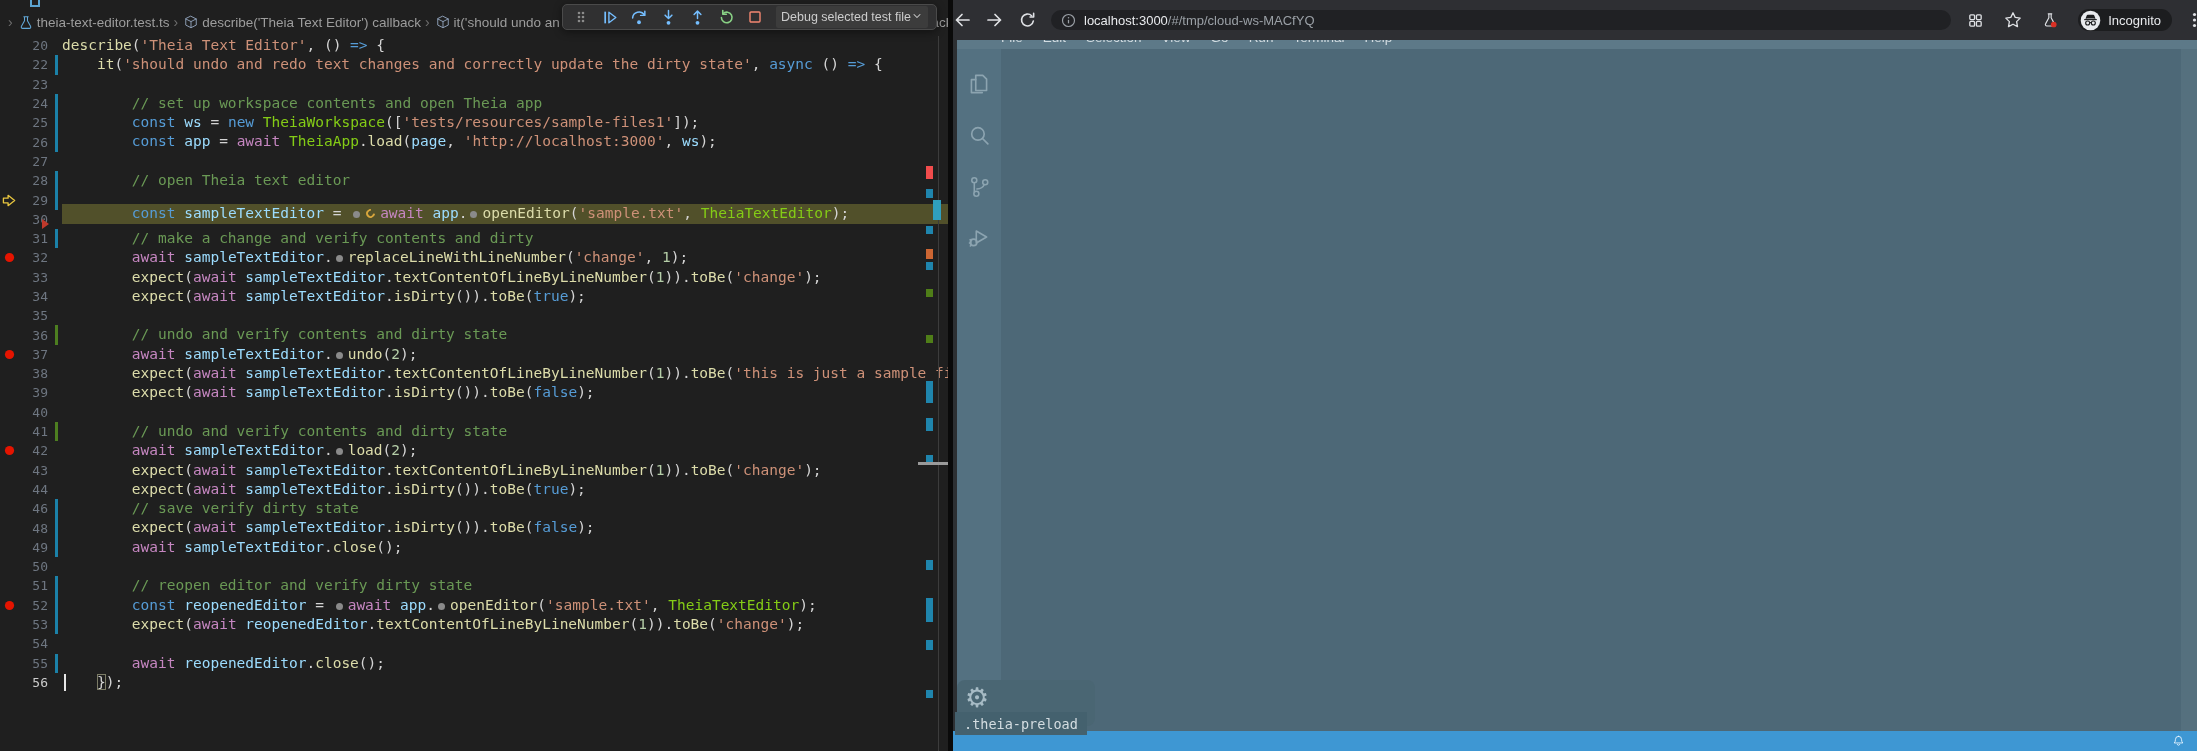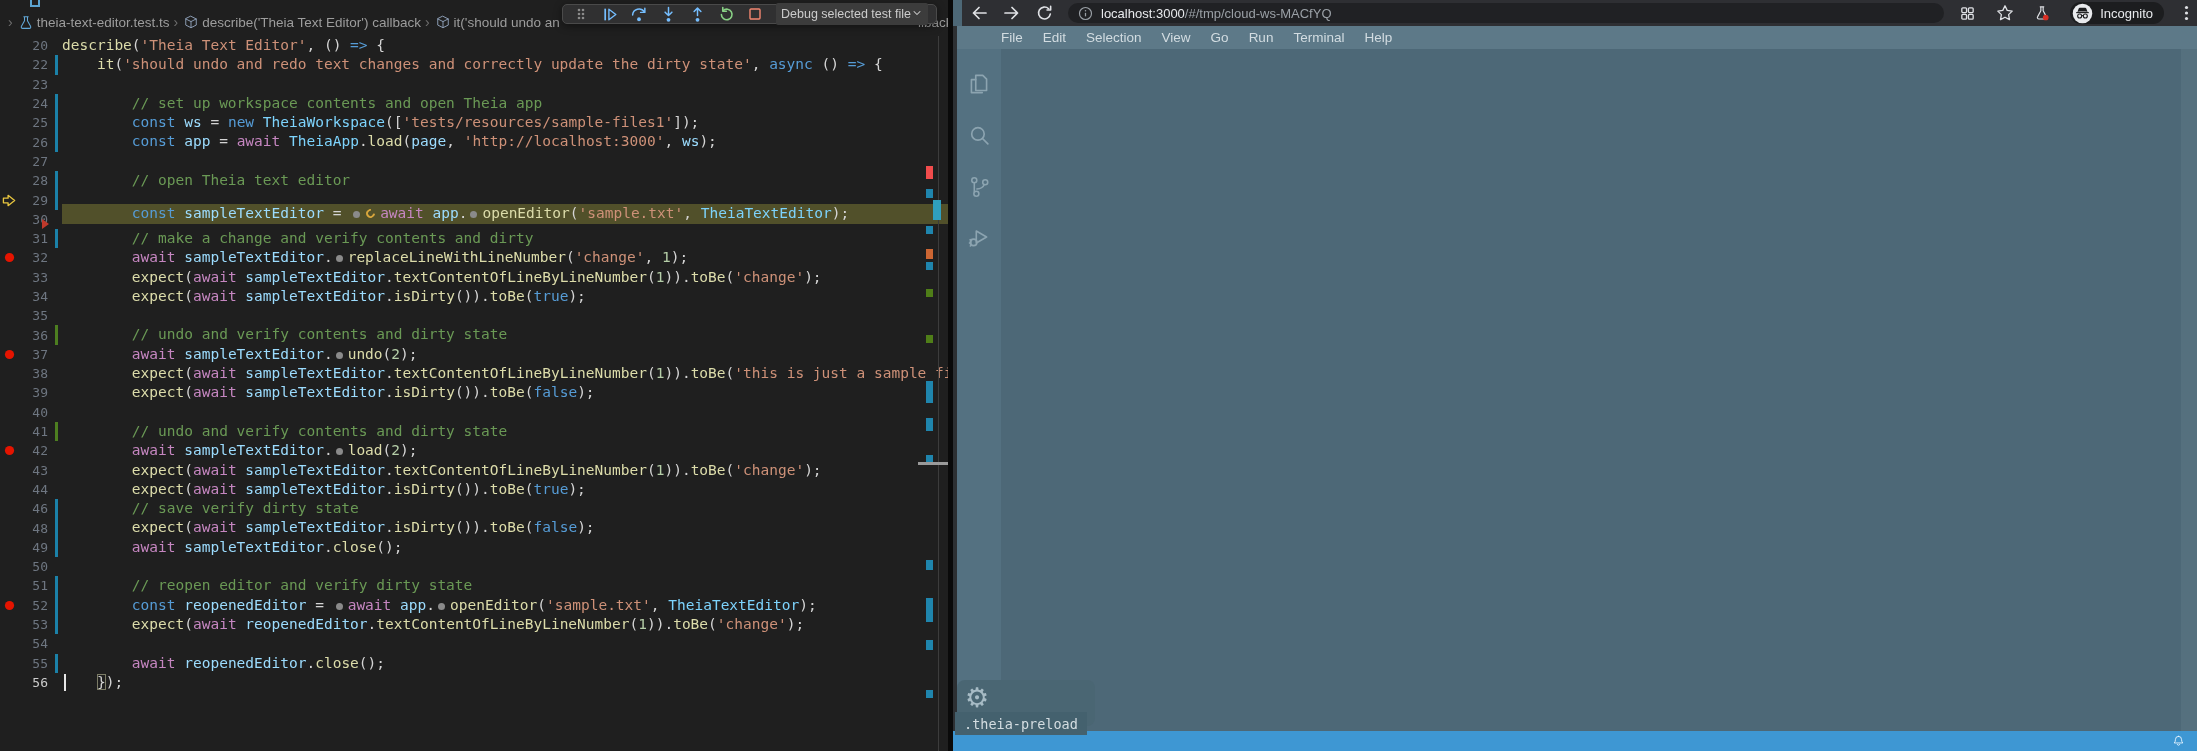--- a/index.html
+++ b/index.html
@@ -11,59 +11,59 @@
   .editor-pane { position:relative; width:948px; height:751px; background:#1f1f1f; flex:none; overflow:hidden; }
   .tab-remnant { position:absolute; top:0; left:0; right:0; height:8px; background:#1f1f1f; }
   .tab-remnant .frag { position:absolute; left:30px; top:0; width:10px; height:7px; border-left:2px solid #5ba3d0; border-right:2px solid #5ba3d0; border-bottom:2px solid #5ba3d0; }
   .crumbbar { position:absolute; top:8px; left:0; right:0; height:28px; display:flex; align-items:center;
               padding-left:4px; color:#9d9d9d; font-size:13.5px; white-space:nowrap; overflow:hidden; }
   .crumb-sep { color:#6e6e6e; margin:0 4px; font-size:14px; }
   .crumbbar .ico { display:inline-flex; margin:0 4px 0 2px; }
   .crumb-tail { position:absolute; top:8px; left:918px; height:28px; display:flex; align-items:center;
                 color:#9d9d9d; font-size:13.5px; }
 
-  .debug-toolbar { position:absolute; left:562px; top:4px; height:20px; background:#303031;
+  .debug-toolbar { position:absolute; left:562px; top:4px; height:26px; background:#303031;
                    border:1px solid #4a4a4a; border-radius:5px; display:flex; align-items:center;
                    padding:0 8px; gap:9px; box-shadow:0 2px 8px rgba(0,0,0,.45); z-index:5; }
   .dt-btn { display:flex; align-items:center; justify-content:center; width:20px; height:24px; cursor:pointer; }
   .dt-dropdown { height:22px; background:#3c3c3c; border-radius:2px; display:flex; align-items:center;
                  padding:0 5px; margin-left:2px; }
   .dt-dropdown .lbl { color:#cccccc; font-size:12.5px; max-width:131px; overflow:hidden; white-space:nowrap; }
 
   .code { position:absolute; top:36px; left:0; width:948px; }
   .line { display:flex; height:19.3px; position:relative; align-items:center; }
   .g   { width:18px; flex:none; display:flex; align-items:center; justify-content:center; }
   .ln  { width:30px; flex:none; text-align:right; color:#6e7681; font:13px "DejaVu Sans Mono", monospace; }
   .ln.active { color:#cccccc; }
   .barwrap { width:14px; flex:none; display:flex; }
   .bar { width:3px; height:19.3px; margin-left:7px; }
   .bar.blue { background:#1b81a8; } .bar.green { background:#4d7e20; }
   .txt { flex:1; font:14.5px "DejaVu Sans Mono", monospace; white-space:pre; overflow:hidden;
          height:19.3px; line-height:19.3px; color:#d4d4d4; }
   .line.hl .txt { background:#51502a;margin-top:28px; }
-  .kb{color:#569cd6} .kp{color:#c586c0} .fn{color:#dcdcaa} .cl{color:#7dd3fc}
+  .kb{color:#569cd6} .kp{color:#c586c0} .fn{color:#dcdcaa} .cl{color:#84cc16}
   .vr{color:#9cdcfe} .st{color:#ce9178} .cm{color:#6a9955} .nm{color:#b5cea8}
   .ul{}
   .bx{outline:1px solid #7c7c66; outline-offset:-1px;}
   .idot{display:inline-block;width:7px;height:7px;border-radius:50%;background:#8a8a8a;margin:0 5px 0 3px;}
   .icirc{display:inline-block;width:9px;height:9px;border-radius:50%;border:2px solid #d8a63c;
          border-right-color:transparent;transform:rotate(-40deg);margin:0 5px 0 1px;}
   .caret{position:absolute;left:64px;top:1px;width:2px;height:17px;background:#e6e6e6;}
   .fold-flag{position:absolute;left:42px;top:219px;width:0;height:0;border-top:5px solid transparent;
              border-bottom:5px solid transparent;border-left:7px solid #c0392b;z-index:3;}
   .ruler-line{position:absolute;top:36px;bottom:0;left:938px;width:1px;background:#3c3c3c;z-index:2;}
   .mark{position:absolute;z-index:3;}
 
   
   .pane-divider{width:5px;background:#0a0a0a;flex:none;}
 
   
   .browser-pane{position:relative;flex:1;background:#4d6877;overflow:hidden;}
-  .chrome-bar{position:absolute;top:0;left:0;right:0;height:26px;background:#2e2f33;display:flex;
-              align-items:center;padding:0 8px;gap:15px;z-index:4;margin-left:9px;}
+  .chrome-bar{position:absolute;top:0;left:0;right:0;height:40px;background:#2e2f33;display:flex;
+              align-items:center;padding:0 0;gap:15px;z-index:4;}
   .nav-ico{display:flex;align-items:center;cursor:pointer;}
   .urlpill{height:20px;border-radius:11px;background:#202124;display:flex;align-items:center;
            padding:0 10px;gap:8px;width:900px;}
   .url{font-size:13px;white-space:nowrap;overflow:hidden;}
   .url .host{color:#e8eaed;} .url .path{color:#9aa0a6;}
   .chrome-right{margin-left:auto;display:flex;align-items:center;gap:20px;}
   .incog{height:22px;border-radius:12px;background:#1c1d1f;display:flex;align-items:center;gap:7px;
          padding:0 11px 0 2px;color:#e8eaed;font-size:13px;}
 
   .theia{position:absolute;top:26px;left:0;right:0;bottom:0;background:#4d6877;}

